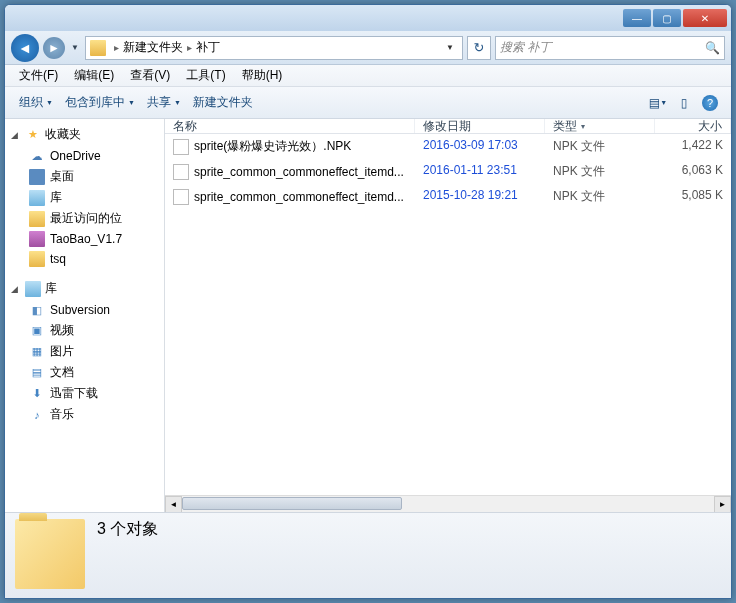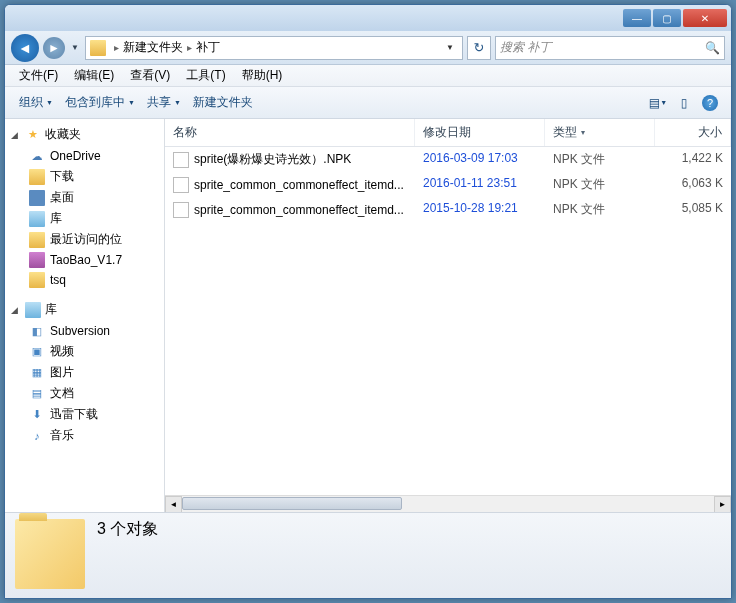--- a/index.html
+++ b/index.html
@@ -50,21 +50,21 @@
 .ico.desk { background: #5a8bc0; border-radius: 1px; }
 .ico.svn { color: #5b8fc4; }
 .ico.vid { color: #4585c4; }
 .ico.pic { color: #4585c4; }
 .ico.doc { color: #4585c4; }
 .ico.music { color: #4585c4; }
 .ico.rar { background: linear-gradient(#d080d0,#a050a0); border-radius: 1px; }
 .ico.file { border: 1px solid #bbb; background: #fff; }
 
 .content { flex: 1; display: flex; flex-direction: column; background: #fff; overflow: hidden; }
-.colheaders { height: 28px; border-bottom: 1px solid #e0e4ea; display: flex; font-size: 12px; color: #345; }
+.colheaders { height: 15px; border-bottom: 1px solid #e0e4ea; display: flex; font-size: 12px; color: #345; }
 .colh { padding: 4px 8px; border-right: 1px solid #edf0f4; cursor: pointer; display: flex; align-items: center; }
 .colh.sorted::after { content: "▾"; font-size: 8px; margin-left: 4px; color: #567; }
 .col-name { width: 250px; }
 .col-date { width: 130px; }
 .col-type { width: 110px; }
 .col-size { flex: 1; text-align: right; justify-content: flex-end; }
 
 .filelist { flex: 1; overflow: auto; font-size: 12px; }
 .row { display: flex; padding: 2px 0; cursor: pointer; }
 .cell { padding: 2px 8px; white-space: nowrap; overflow: hidden; text-overflow: ellipsis; }
@@ -148,24 +148,20 @@
         <div class="tree-hdr">
           <span class="exp">◢</span>
           <span class="ico star">★</span>
           <span>收藏夹</span>
         </div>
         <div class="tree-item">
             <span class="ico cloud">☁</span>
             <span>OneDrive</span>
           </div>
         <div class="tree-item">
-            <span class="ico folder"></span>
-            <span>下载</span>
-          </div>
-        <div class="tree-item">
             <span class="ico desk"></span>
             <span>桌面</span>
           </div>
         <div class="tree-item">
             <span class="ico folderblue"></span>
             <span>库</span>
           </div>
         <div class="tree-item">
             <span class="ico folder"></span>
             <span>最近访问的位</span>

